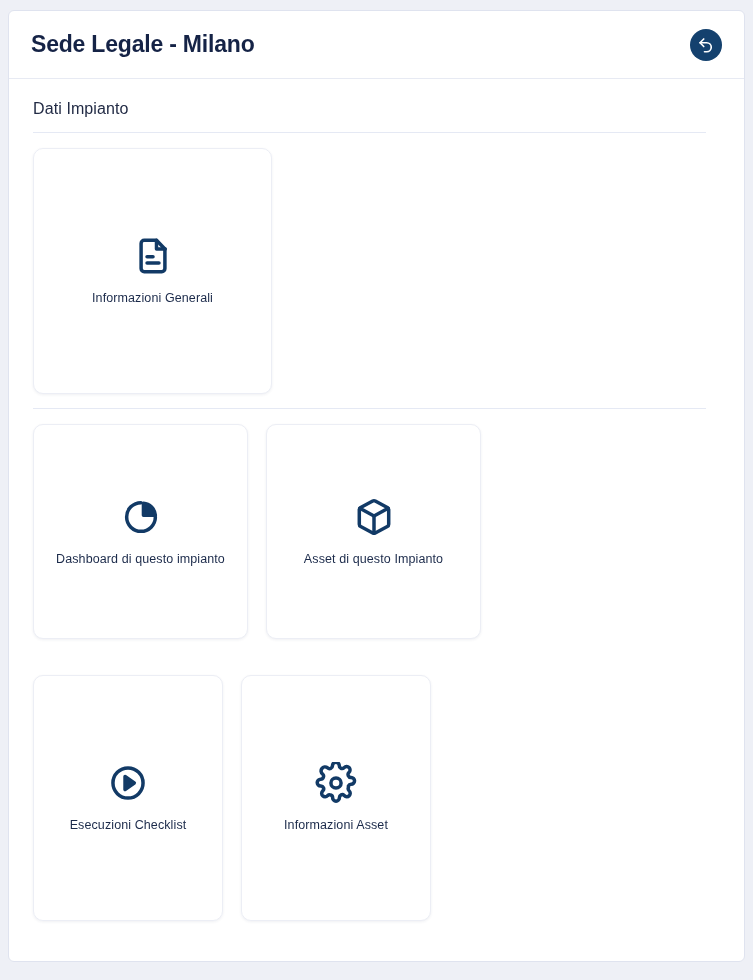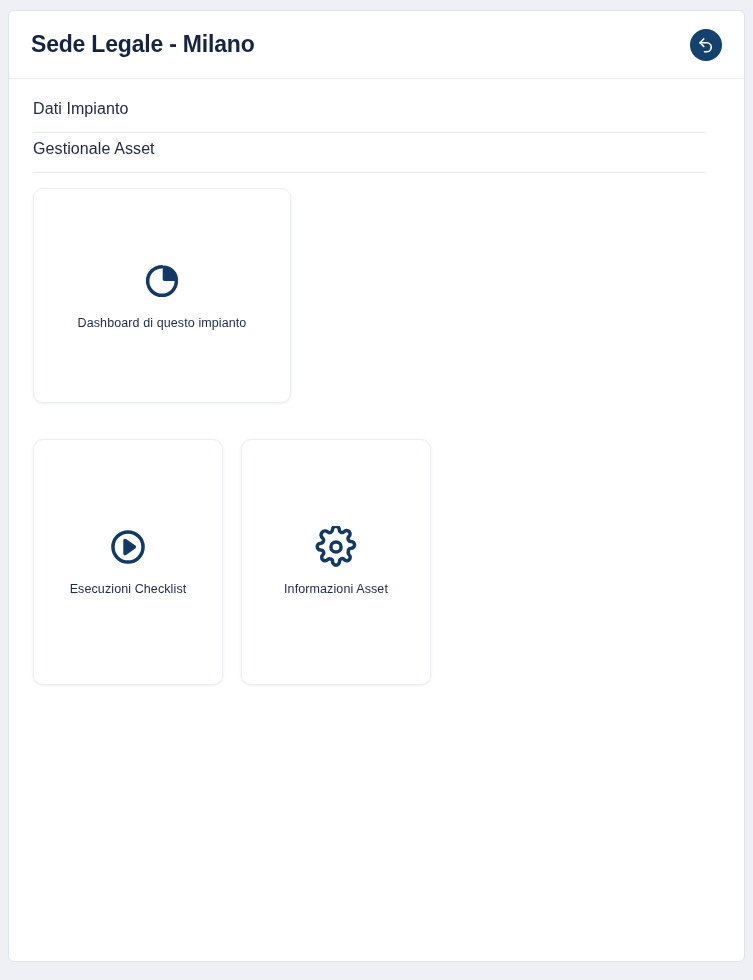--- a/index.html
+++ b/index.html
@@ -104,21 +104,21 @@
     justify-content: center;
     cursor: pointer;
     text-align: center;
     padding: 10px;
   }
 
   
   .grid-dati .card { width: 239px; height: 246px; }
 
   
-  .grid-asset .card { width: 258px; height: 215px; }
+  .grid-asset .card { width: 215px; height: 215px; }
   .grid-asset .card.wide { width: 190px; height: 246px; }
 
   .card-icon {
     color: #123a66;
     display: flex;
     align-items: center;
     justify-content: center;
     margin-bottom: 14px;
   }
   .card-icon svg { display: block; }
@@ -150,39 +150,63 @@
         </span>
       </button>
     </div>
 
     <div class="panel-body">
 
       <div class="section">
         <div class="section-title">Dati Impianto</div>
         <div class="section-divider"></div>
 
+        <div class="card-grid grid-dati">
+
+          <div class="card wide">
+            <span class="card-icon">
+              <svg width="42" height="42" viewBox="0 0 24 24" fill="none" stroke="currentColor" stroke-width="2" stroke-linecap="round" stroke-linejoin="round">
+                <path d="M14 3H7a1.8 1.8 0 0 0-1.8 1.8v14.4A1.8 1.8 0 0 0 7 21h10a1.8 1.8 0 0 0 1.8-1.8V8z"></path>
+                <polyline points="14 3 14 8 19 8"></polyline>
+                <line x1="8.6" y1="12.4" x2="12" y2="12.4"></line>
+                <line x1="8.6" y1="16" x2="15.4" y2="16"></line>
+              </svg>
+            </span>
+            <span class="card-label">Informazioni Generali</span>
+          </div>
+
+        </div>
       </div>
 
       <div class="section">
-        <div class="section-title">Gestionale Asset</div>
         <div class="section-divider"></div>
 
         <div class="card-grid grid-asset">
 
           <div class="card">
             <span class="card-icon">
               <svg width="42" height="42" viewBox="0 0 24 24" fill="none" stroke="currentColor" stroke-width="2" stroke-linecap="round" stroke-linejoin="round">
                 <path d="M20.2 12a8.2 8.2 0 1 1-8.2-8.2"></path>
                 <path d="M13.4 4.2A7.4 7.4 0 0 1 20.2 11h-6.8z" fill="currentColor" stroke="none"></path>
                 <path d="M13.4 4.2A7.4 7.4 0 0 1 20.2 11h-6.8z"></path>
               </svg>
             </span>
             <span class="card-label">Dashboard di questo impianto</span>
           </div>
 
+          <div class="card">
+            <span class="card-icon">
+              <svg width="42" height="42" viewBox="0 0 24 24" fill="none" stroke="currentColor" stroke-width="2" stroke-linecap="round" stroke-linejoin="round">
+                <path d="M20.4 7.9v8.2a1.5 1.5 0 0 1-.78 1.32l-6.9 3.7a1.5 1.5 0 0 1-1.44 0l-6.9-3.7A1.5 1.5 0 0 1 3.6 16.1V7.9a1.5 1.5 0 0 1 .78-1.32l6.9-3.7a1.5 1.5 0 0 1 1.44 0l6.9 3.7A1.5 1.5 0 0 1 20.4 7.9z"></path>
+                <polyline points="3.9 7 12 11.4 20.1 7"></polyline>
+                <line x1="12" y1="11.4" x2="12" y2="20.9"></line>
+              </svg>
+            </span>
+            <span class="card-label">Asset di questo Impianto</span>
+          </div>
 
 
           <div class="spacer-row"></div>
 
           <div class="card wide">
             <span class="card-icon">
               <svg width="42" height="42" viewBox="0 0 24 24" fill="none" stroke="currentColor" stroke-width="2" stroke-linecap="round" stroke-linejoin="round">
                 <circle cx="12" cy="12" r="8.6"></circle>
                 <path d="M10.3 8.3l5.3 3.7-5.3 3.7z" fill="currentColor" stroke="none"></path>
                 <path d="M10.3 8.3l5.3 3.7-5.3 3.7z"></path>

